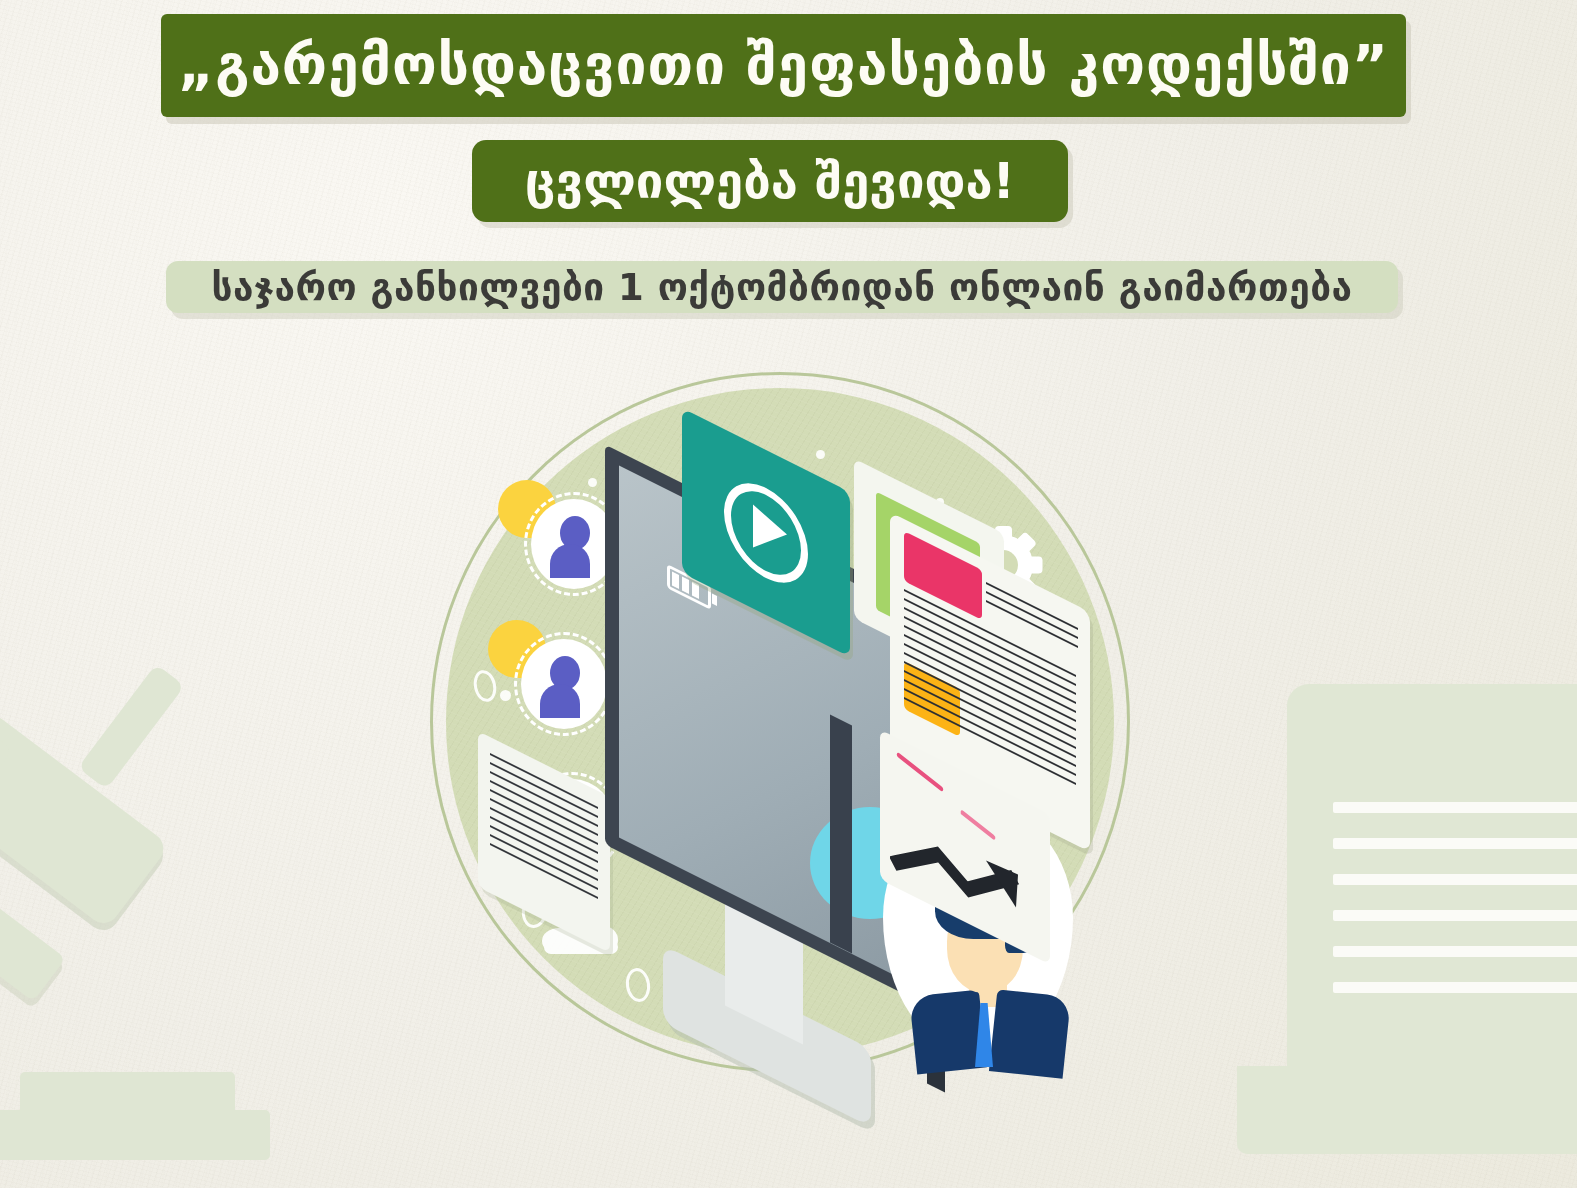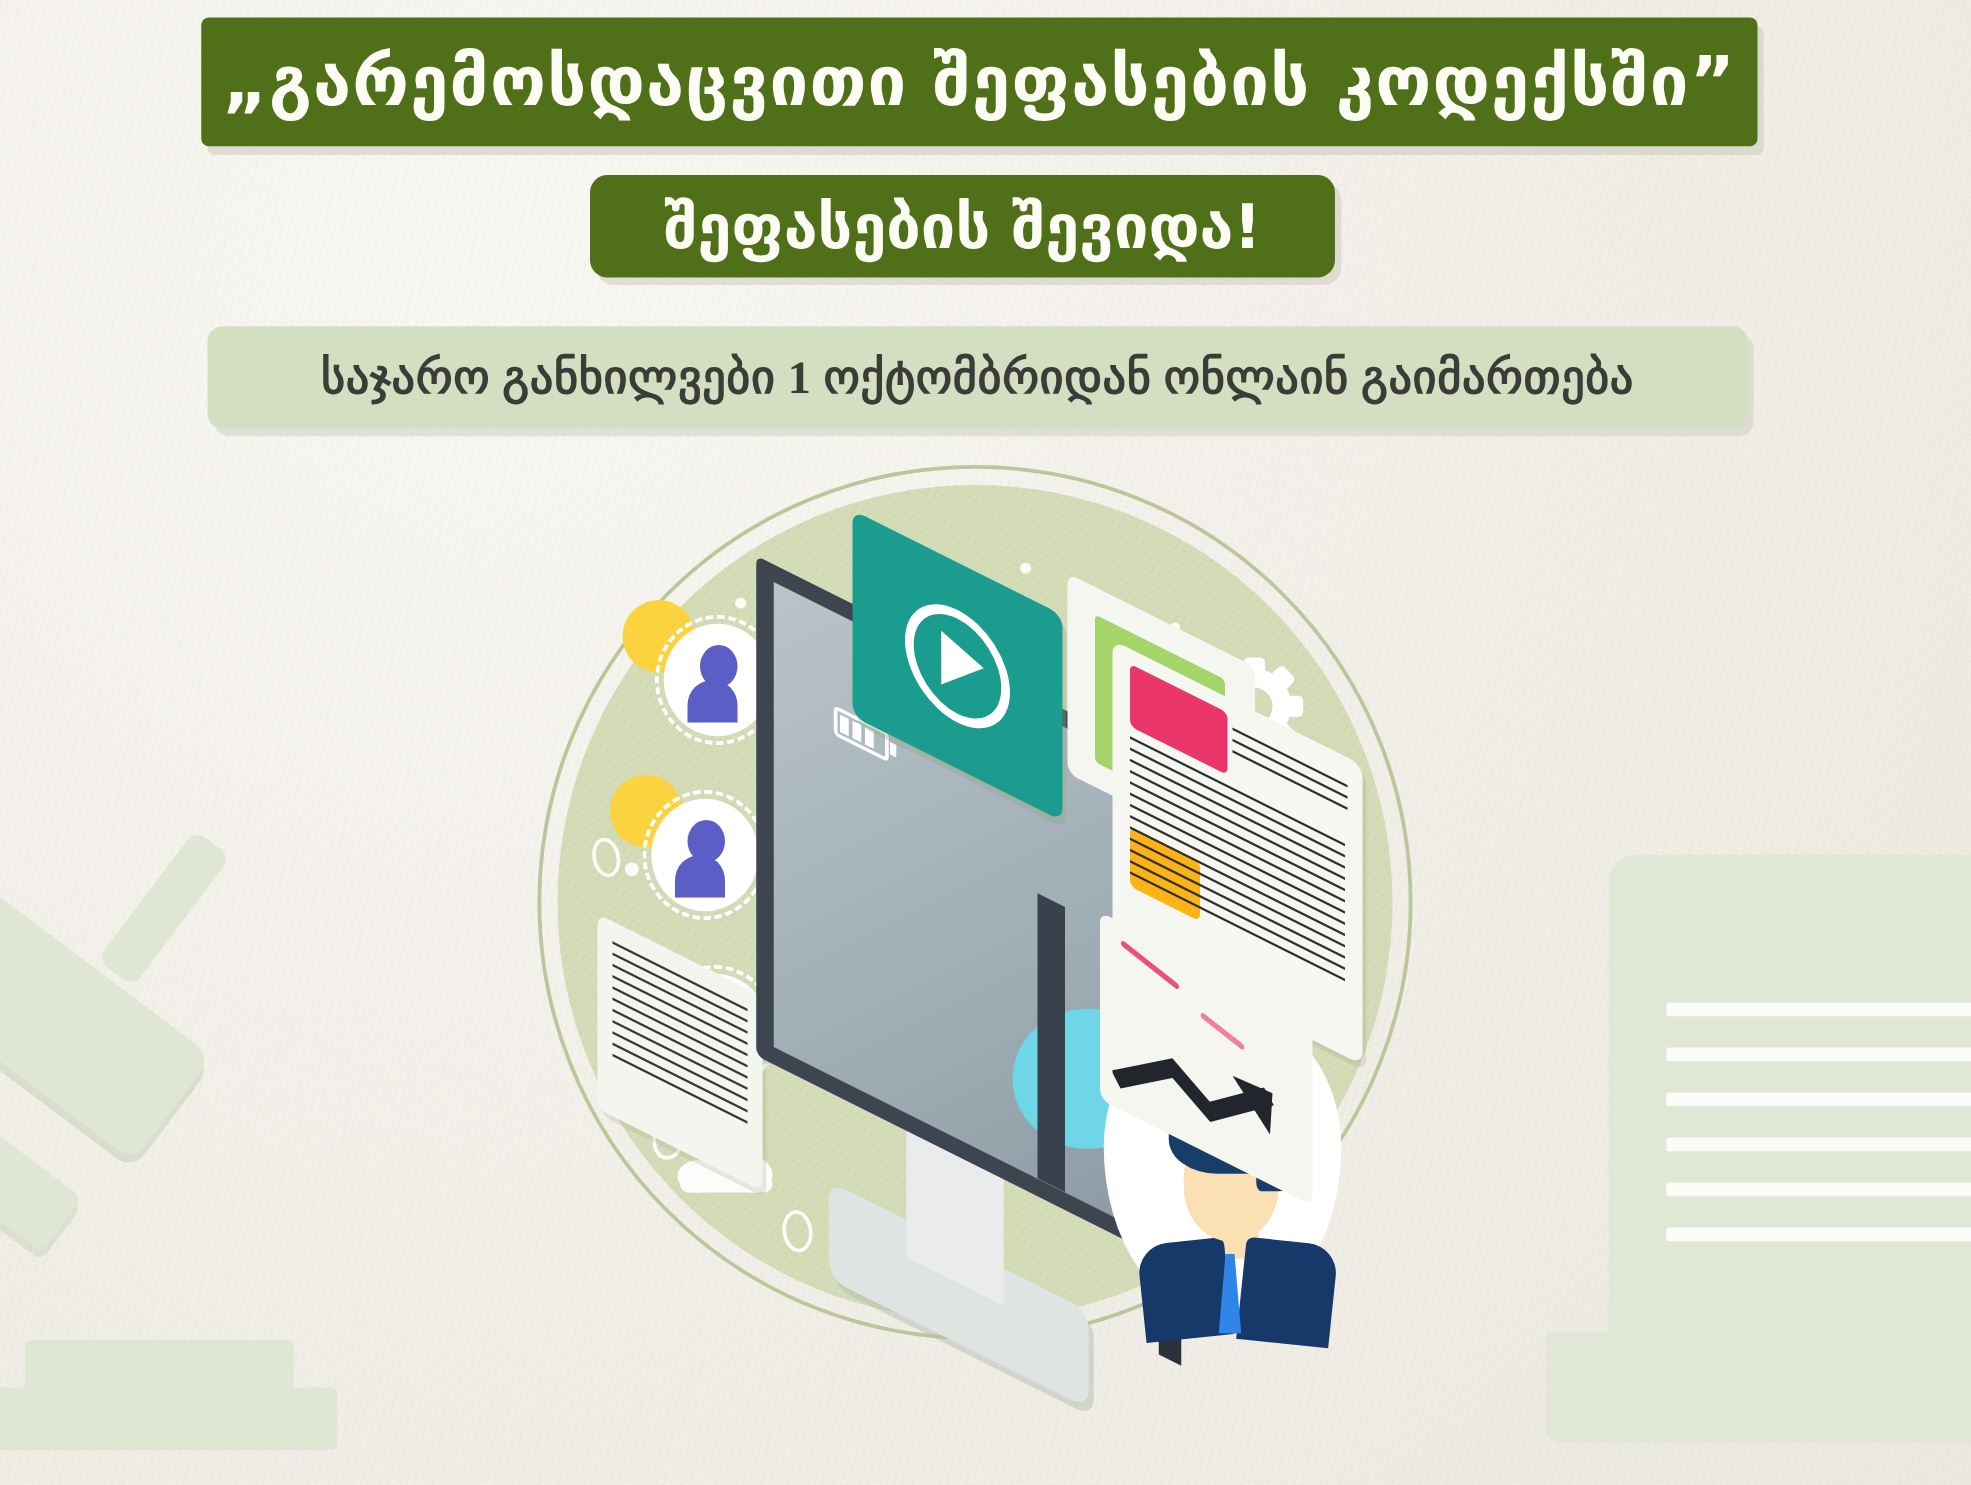--- a/index.html
+++ b/index.html
@@ -79,24 +79,24 @@
     position:absolute; left:472px; top:140px; width:596px; height:82px;
     background:#4f7018; border-radius:14px;
     box-shadow:5px 6px 0 rgba(204,201,186,.5);
     display:flex; align-items:center; justify-content:center;
   }
   #banner-sub .txt{
     color:#fdfcf4; font-size:49px; font-weight:bold; white-space:nowrap; line-height:1;
   }
 
   #banner-note{
-    position:absolute; left:166px; top:261px; width:1232px; height:82px;
+    position:absolute; left:166px; top:261px; width:1232px; height:52px;
     background:#d4dfc1; border-radius:12px;
     box-shadow:5px 6px 0 rgba(206,205,190,.5);
-    display:flex; align-items:center; justify-content:center;font-family:Liberation Serif, serif;
+    display:flex; align-items:center; justify-content:center;
   }
   #banner-note .txt{
     color:#3b3b38; font-size:37px; font-weight:bold; letter-spacing:.5px;
     white-space:nowrap; line-height:1;
   }
 
   
   #illustration{ position:absolute; left:430px; top:372px; width:700px; height:700px; }
   #circle-ring{
     position:absolute; inset:0; border-radius:50%;
@@ -339,21 +339,21 @@
       <i></i>
       <i></i>
   </div>
 </div>
 
 <div id="banner-title">
   <div class="txt">„გარემოსდაცვითი შეფასების კოდექსში”</div>
 </div>
 
 <div id="banner-sub">
-  <div class="txt">შეფასების შევიდა!</div>
+  <div class="txt">ცვლილება შევიდა!</div>
 </div>
 
 <div id="banner-note">
   <div class="txt">საჯარო განხილვები 1 ოქტომბრიდან ონლაინ გაიმართება</div>
 </div>
 
 <div id="illustration">
 
   <div id="circle-fill"></div>
   <div id="circle-ring"></div>

